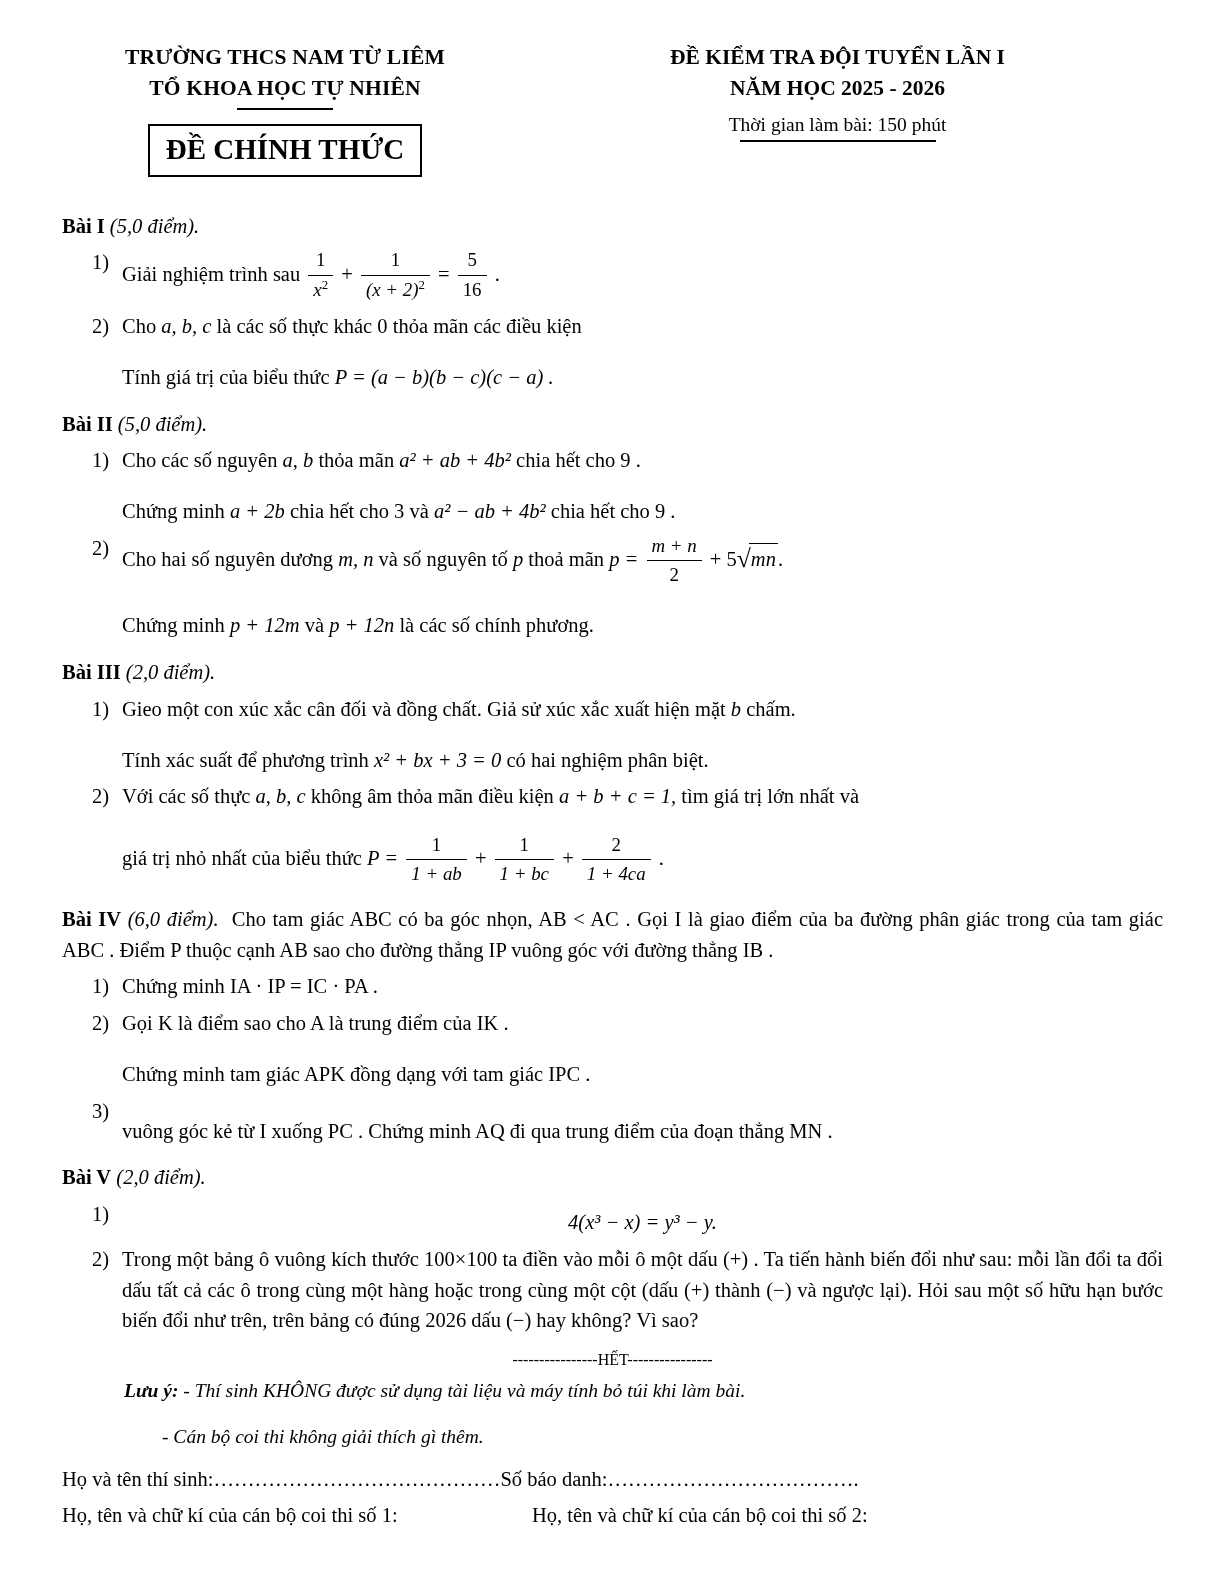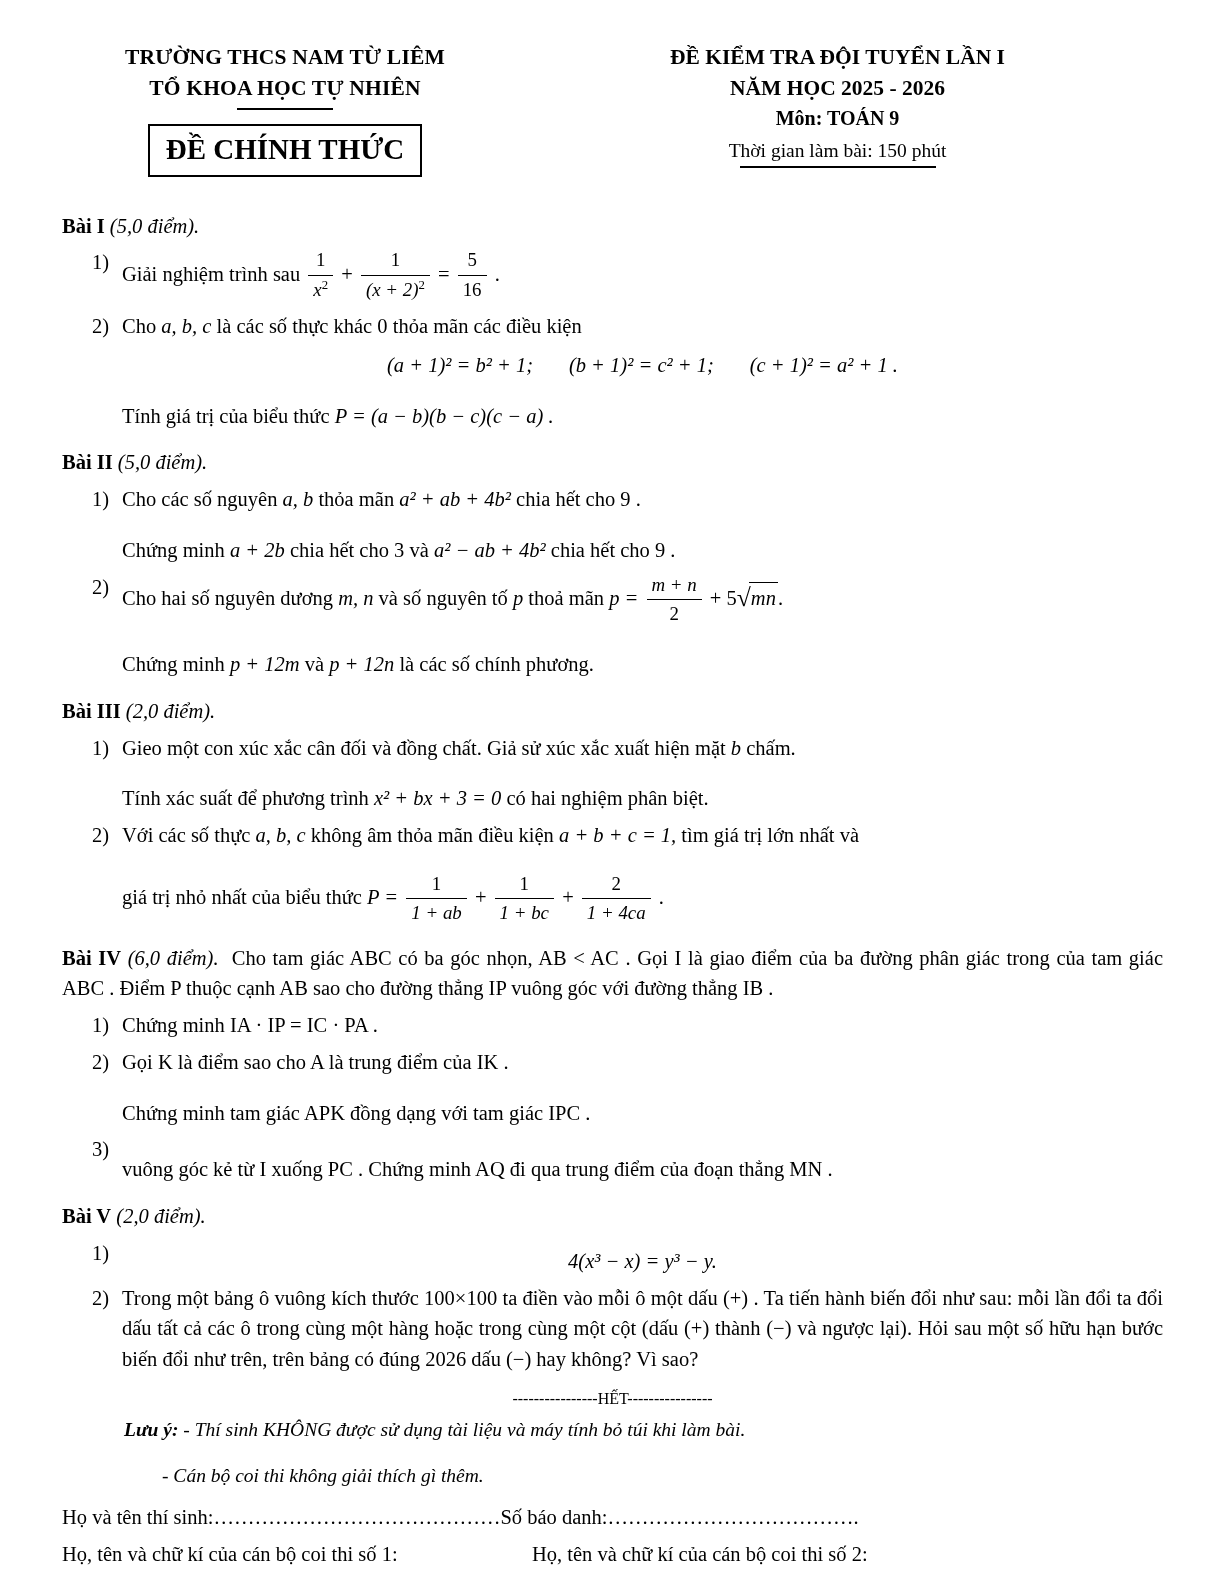--- a/index.html
+++ b/index.html
@@ -177,21 +177,20 @@
   <div class="header">
     <div class="header-left">
       <div class="sch-line">TRƯỜNG THCS NAM TỪ LIÊM</div>
       <div class="sch-line">TỔ KHOA HỌC TỰ NHIÊN</div>
       <div class="rule-short"></div>
       <div class="official-box">ĐỀ CHÍNH THỨC</div>
     </div>
     <div class="header-right">
       <div class="exam-line">ĐỀ KIỂM TRA ĐỘI TUYỂN LẦN I</div>
       <div class="exam-line">NĂM HỌC 2025 - 2026</div>
-      <div class="subject-line">Môn: TOÁN 9</div>
       <div class="time-line">Thời gian làm bài: 150 phút</div>
       <div class="rule-mid"></div>
     </div>
   </div>
 
   <div class="content">
 
     <div class="prob-head">
       <b>Bài I</b>
       <i>(5,0 điểm).</i>
@@ -220,27 +219,20 @@
     </div>
 
     <div class="item">
       <div class="num">2)</div>
       <div class="body">
         <span>Cho</span>
         <i class="m">a, b, c</i>
         <span>là các số thực khác</span>
         <span>0</span>
         <span>thỏa mãn các điều kiện</span>
-        <div class="centered">
-          <i class="m">(a + 1)² = b² + 1;</i>
-          &nbsp;&nbsp;&nbsp;&nbsp;&nbsp;
-          <i class="m">(b + 1)² = c² + 1;</i>
-          &nbsp;&nbsp;&nbsp;&nbsp;&nbsp;
-          <i class="m">(c + 1)² = a² + 1 .</i>
-        </div>
         <div class="para">
           <span>Tính giá trị của biểu thức</span>
           <i class="m">P = (a − b)(b − c)(c − a) .</i>
         </div>
       </div>
     </div>
 
     <div class="prob-head">
       <b>Bài II</b>
       <i>(5,0 điểm).</i>

